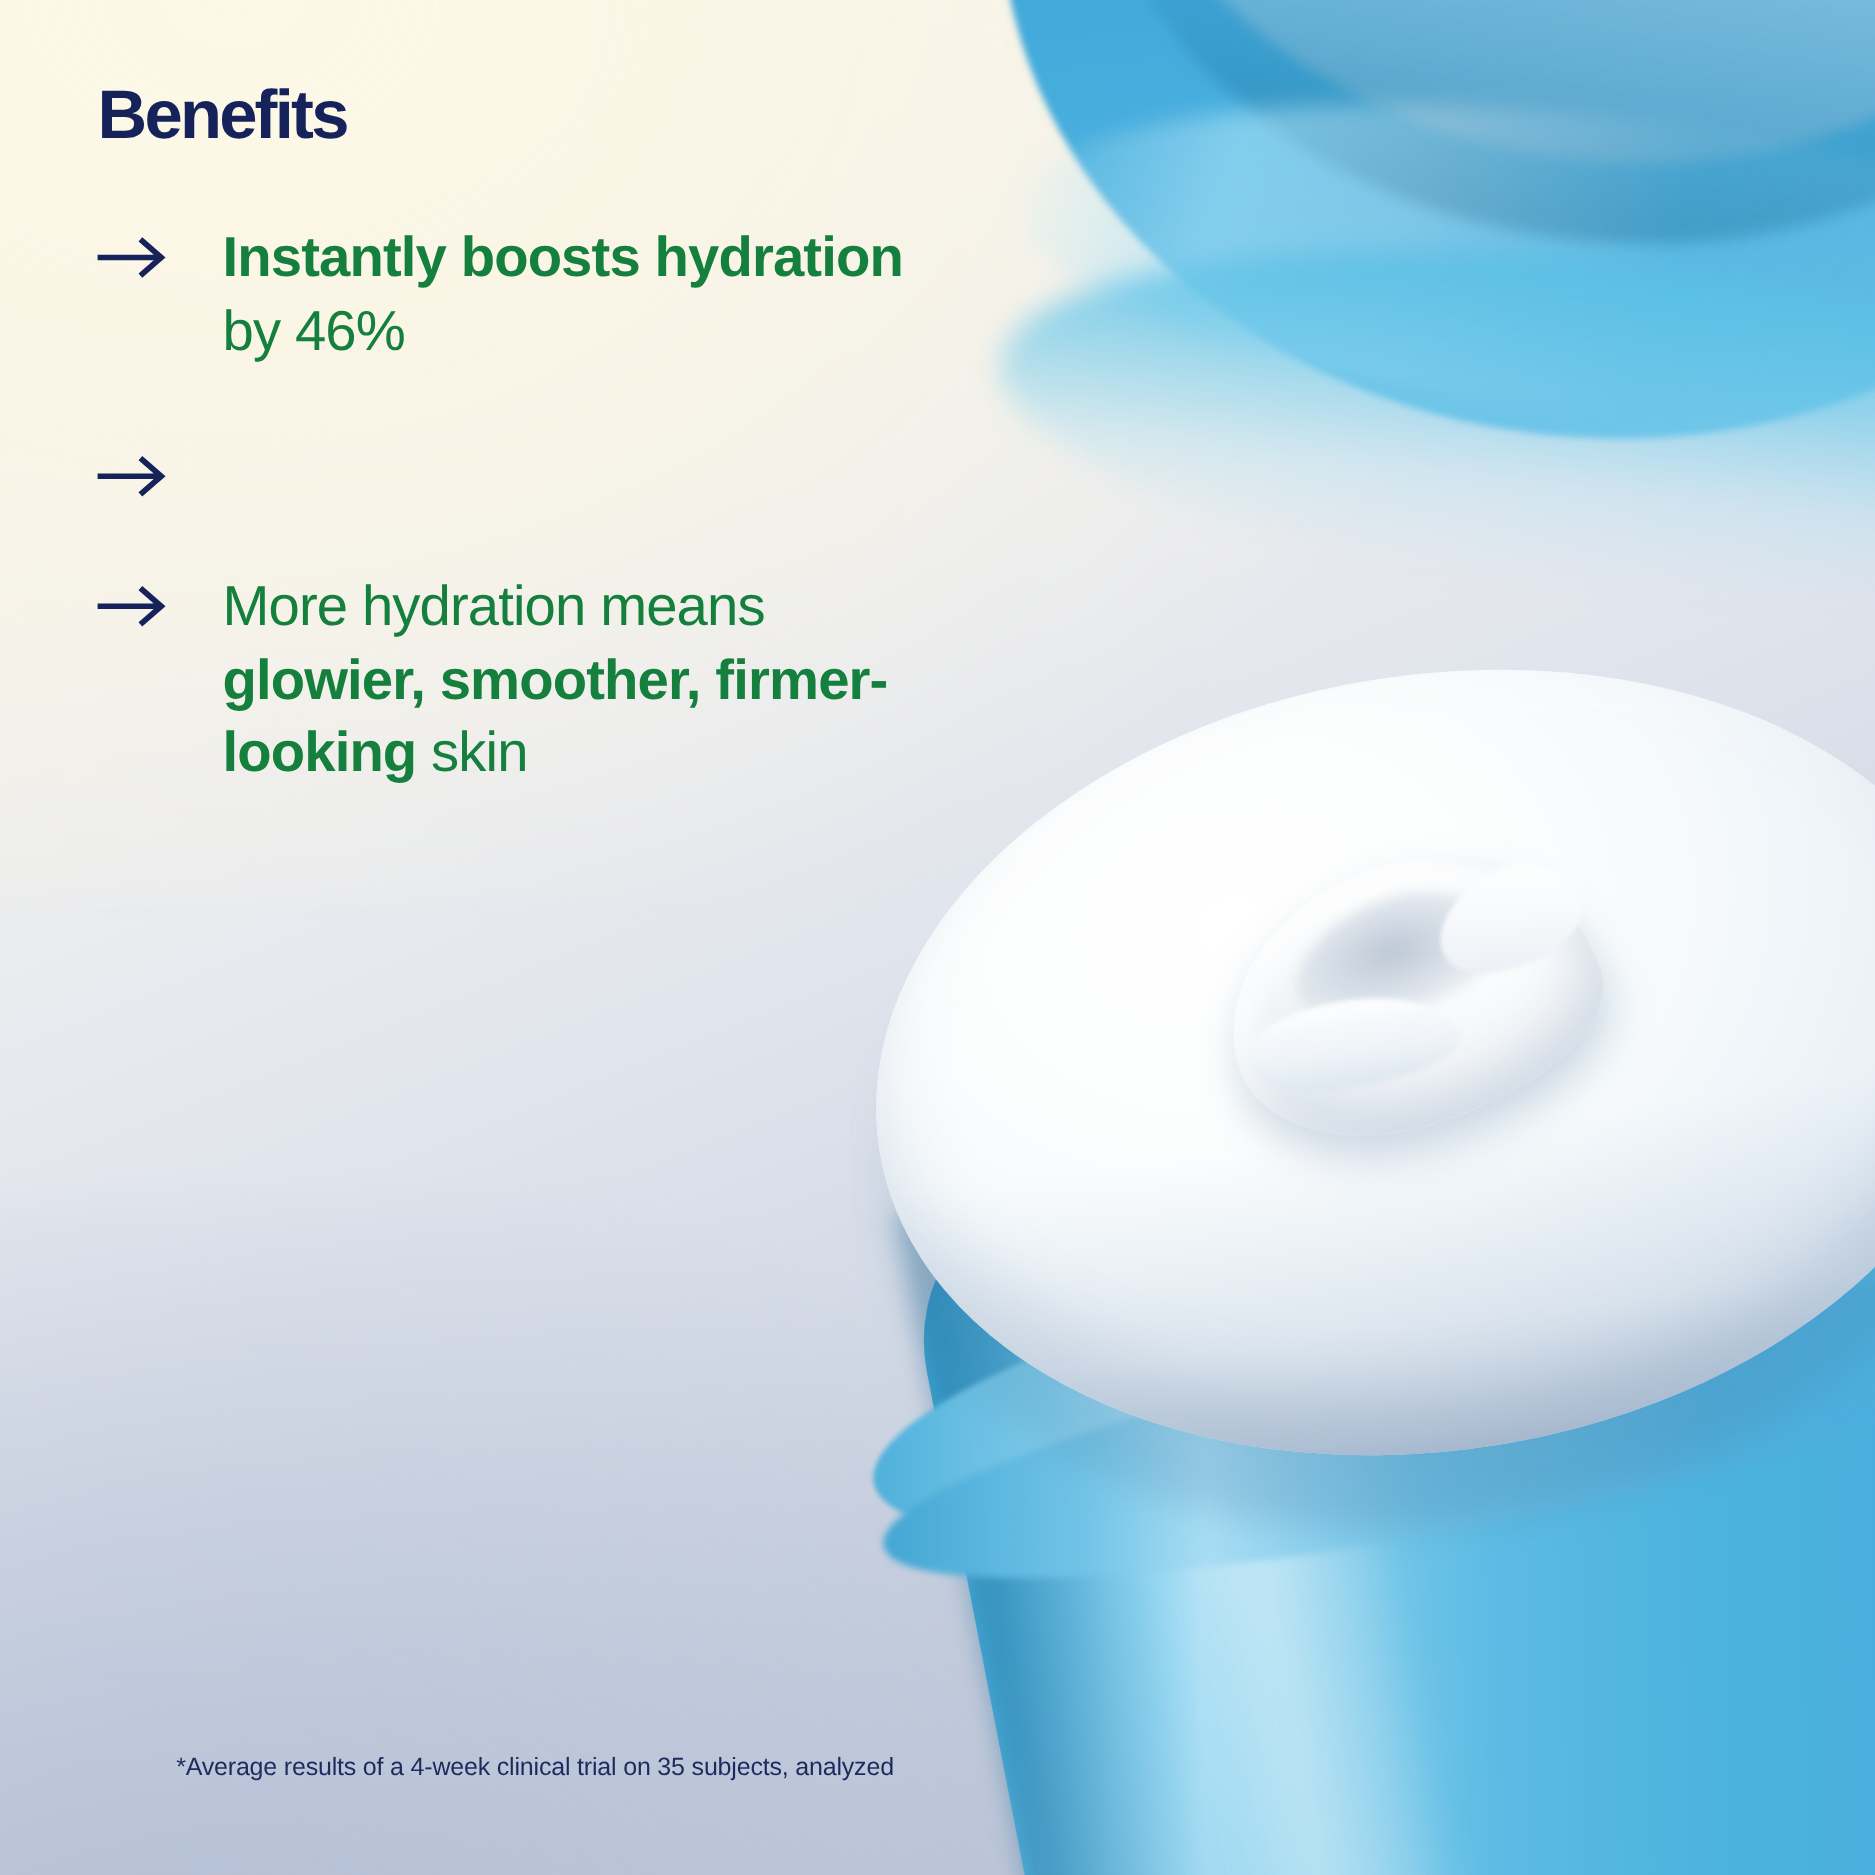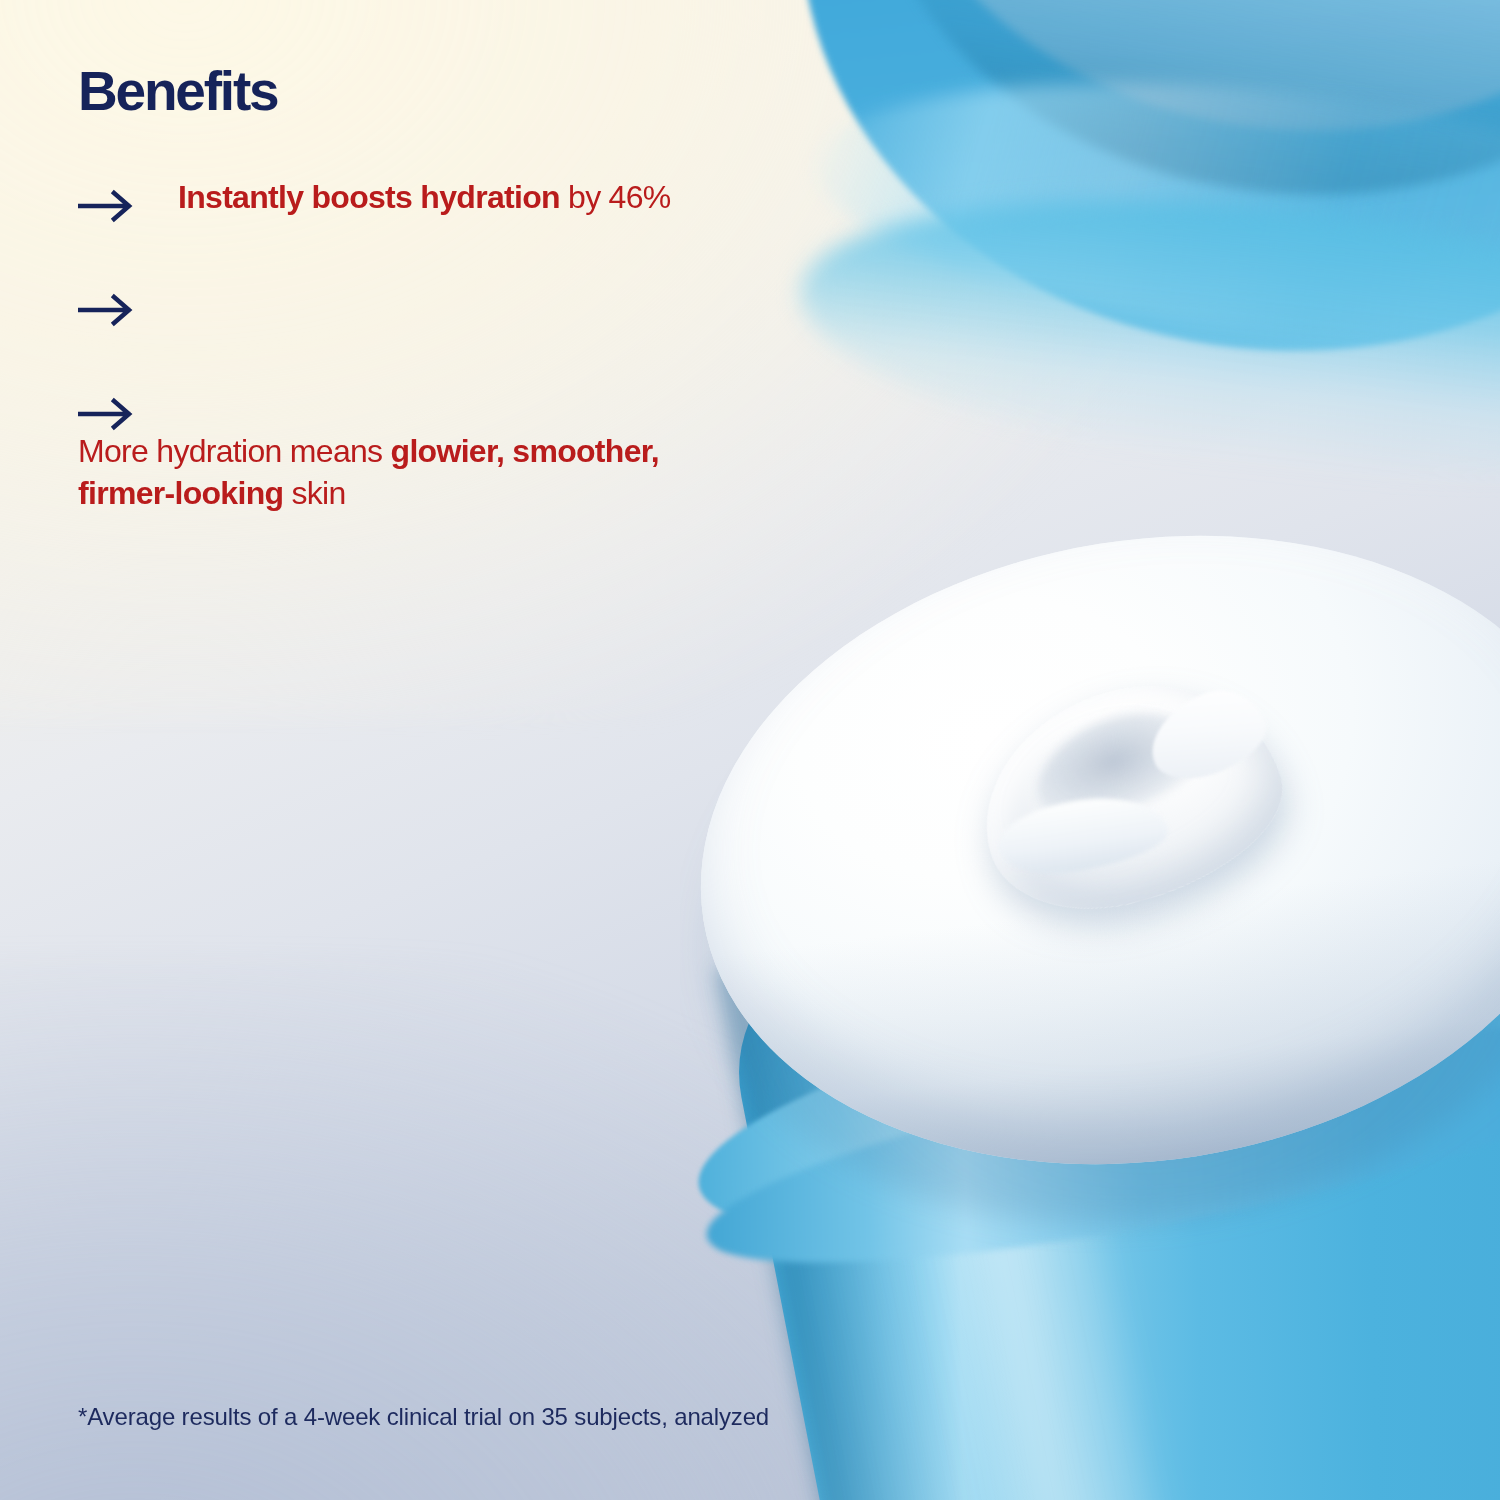--- a/index.html
+++ b/index.html
@@ -374,54 +374,55 @@
     color: #16235a;
     margin: 0 0 58px 0;
     white-space: nowrap;
   }
 
   .benefit {
     display: flex;
     align-items: flex-start;
     margin-bottom: 58px;
   }
-  .benefit:last-of-type { margin-bottom: 16px; flex-direction: column; }
+  .benefit:last-of-type { margin-bottom: 16px; }
 
   .arrow-icon {
     flex: 0 0 auto;
     width: 56px;
     margin-top: 12px;
     margin-right: 44px;
     color: #16235a;
     line-height: 0;
   }
   .arrow-icon svg { display: block; }
 
   .benefit-text {
     flex: 1 1 auto;
-    font-size: 32px;
+    font-size: 45px;
     line-height: 1.30;
     letter-spacing: -0.7px;
-    color: #b91c1c;
+    color: #15803d;
     font-weight: 400;
   }
   .benefit-text b {
     font-weight: 700;
   }
 
   .footnote {
     position: absolute;
     left: 78px;
     top: 1400px;
     width: 700px;
-    font-size: 24px;
+    font-size: 20px;
     line-height: 1.42;
     letter-spacing: -0.15px;
     color: #1d2a5e;
     font-weight: 400;
+    text-align: center;
   }
   .footnote span { display: block; }
 </style>
 </head>
 <body>
 
 <div id="canvas">
 
   <div class="bg-base"></div>
   <div class="bg-warm-glow"></div>

